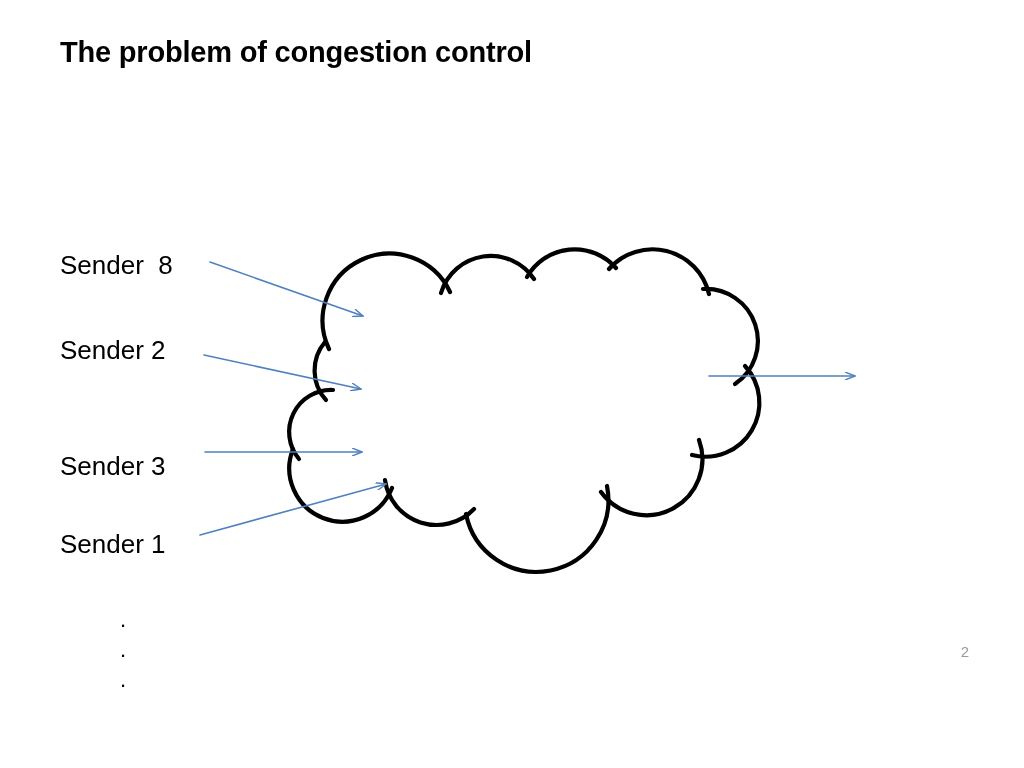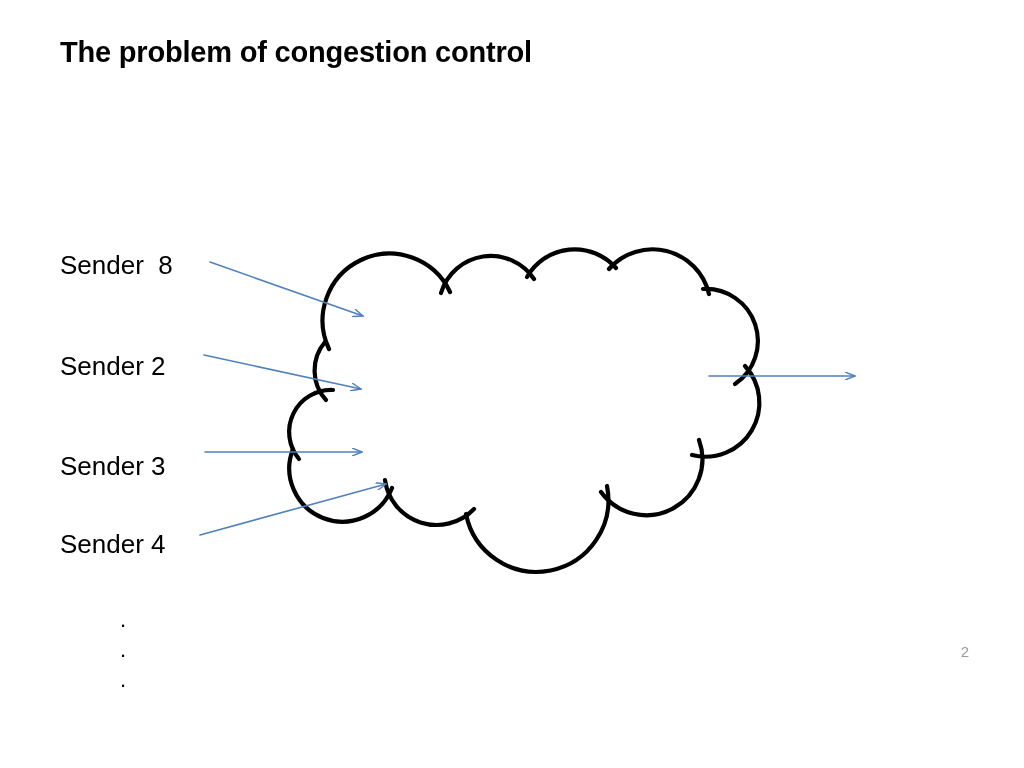--- a/index.html
+++ b/index.html
@@ -56,21 +56,21 @@
   
   .sender-label {
     position: absolute;
     font-size: 26px;
     font-weight: normal;
     color: #000000;
     white-space: pre;
     line-height: 1;
   }
   .sender-1 { left: 60px; top: 252px; }
-  .sender-2 { left: 60px; top: 353px; }
+  .sender-2 { left: 60px; top: 337px; }
   .sender-3 { left: 60px; top: 453px; }
   .sender-4 { left: 60px; top: 531px; }
 
   
   .dots {
     position: absolute;
     left: 120px;
     top: 605px;
     font-size: 22px;
     color: #000000;
@@ -101,21 +101,21 @@
 <body>
 
 <div class="slide">
 
   <div class="slide-title">The problem of congestion control</div>
 
 
   <div class="sender-label sender-1">Sender  8</div>
   <div class="sender-label sender-2">Sender 2</div>
   <div class="sender-label sender-3">Sender 3</div>
-  <div class="sender-label sender-4">Sender 4</div>
+  <div class="sender-label sender-4">Sender 1</div>
 
   <div class="dots">
     <div>.</div>
     <div>.</div>
     <div>.</div>
   </div>
 
   <div class="page-number">2</div>
 
   <svg class="diagram-svg" viewBox="0 0 1024 768" xmlns="http://www.w3.org/2000/svg">

